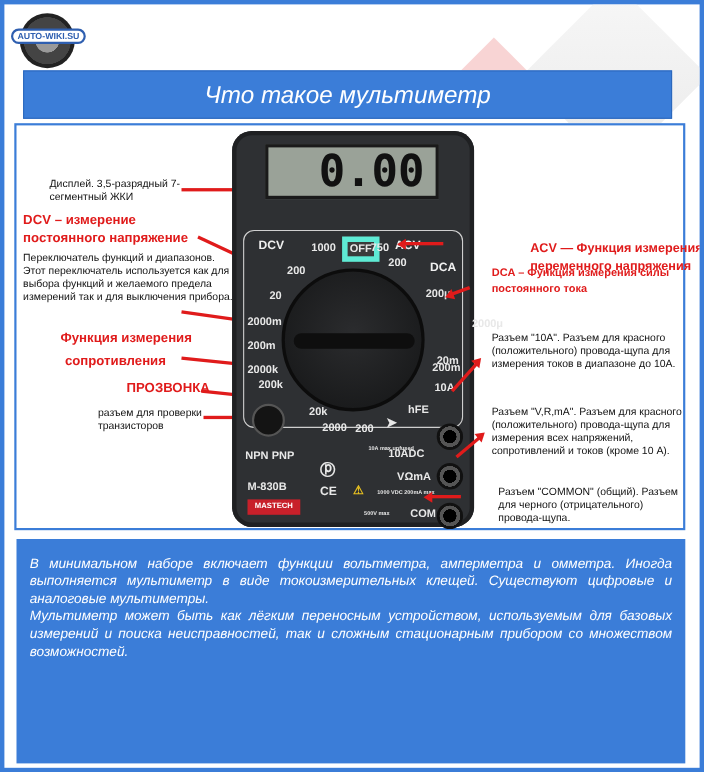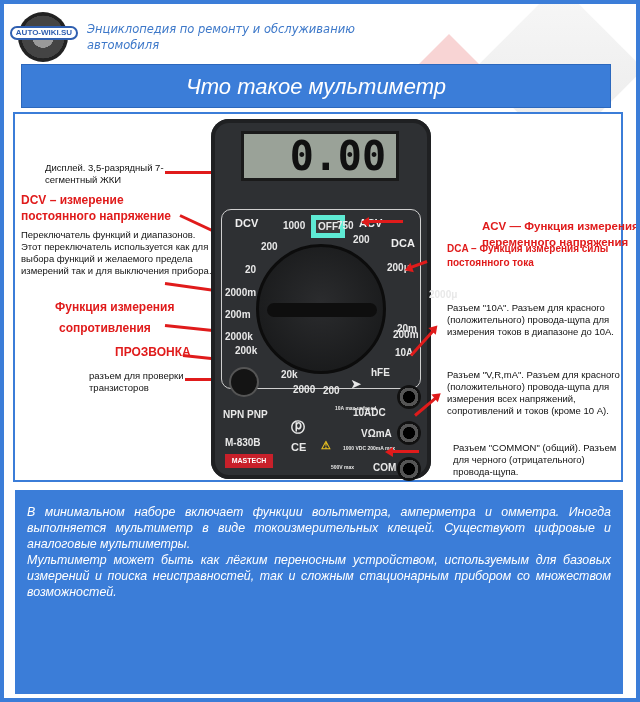--- a/index.html
+++ b/index.html
@@ -105,21 +105,20 @@
 </head>
 <body>
 
 <div class="page">
   <div class="bg-house"></div>
   <div class="bg-roof"></div>
 
   <div class="header">
     <div class="logo"></div>
     <div class="logo-badge">AUTO-WIKI.SU</div>
-    <div class="site-title">Энциклопедия по ремонту и обслуживанию автомобиля</div>
   </div>
 
   <div class="title-bar">Что такое мультиметр</div>
 
   <div class="figure">
 
     <div class="lbl" style="left:30px;top:48px;width:130px;">Дисплей. 3,5-разрядный 7-сегментный ЖКИ</div>
     <div class="arrow" style="left:150px;top:57px;width:70px;"></div>
 
     <div class="lbl-red" style="left:6px;top:78px;width:170px;">DCV – измерение постоянного напряжение</div>

